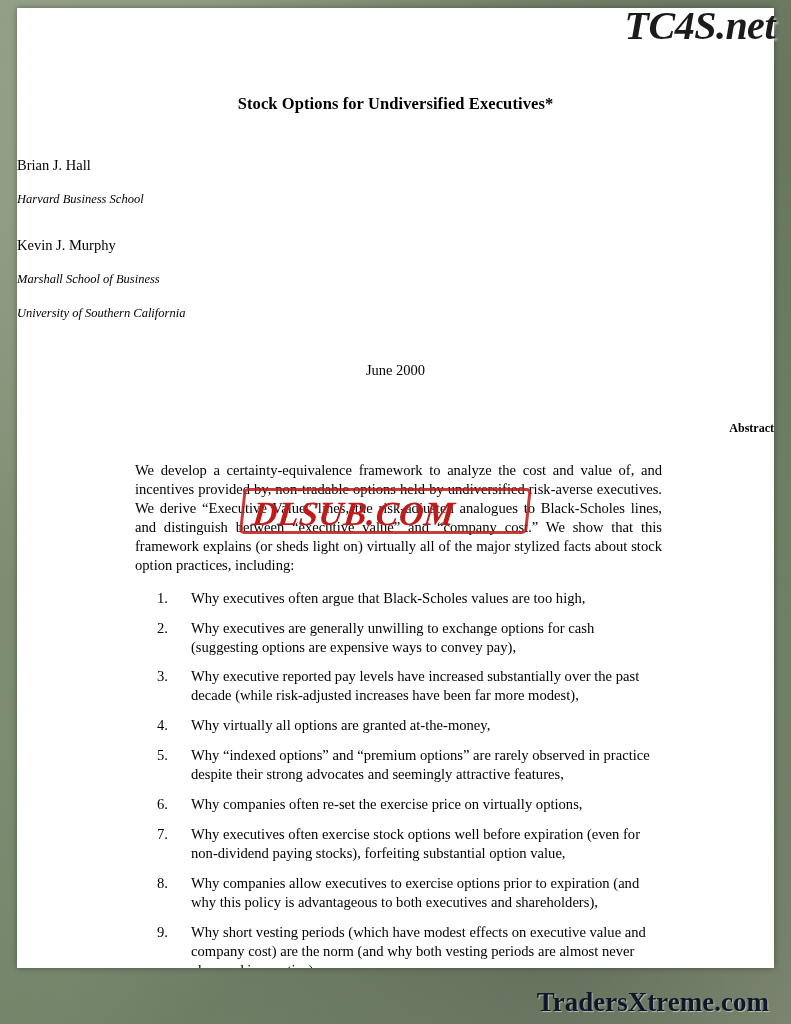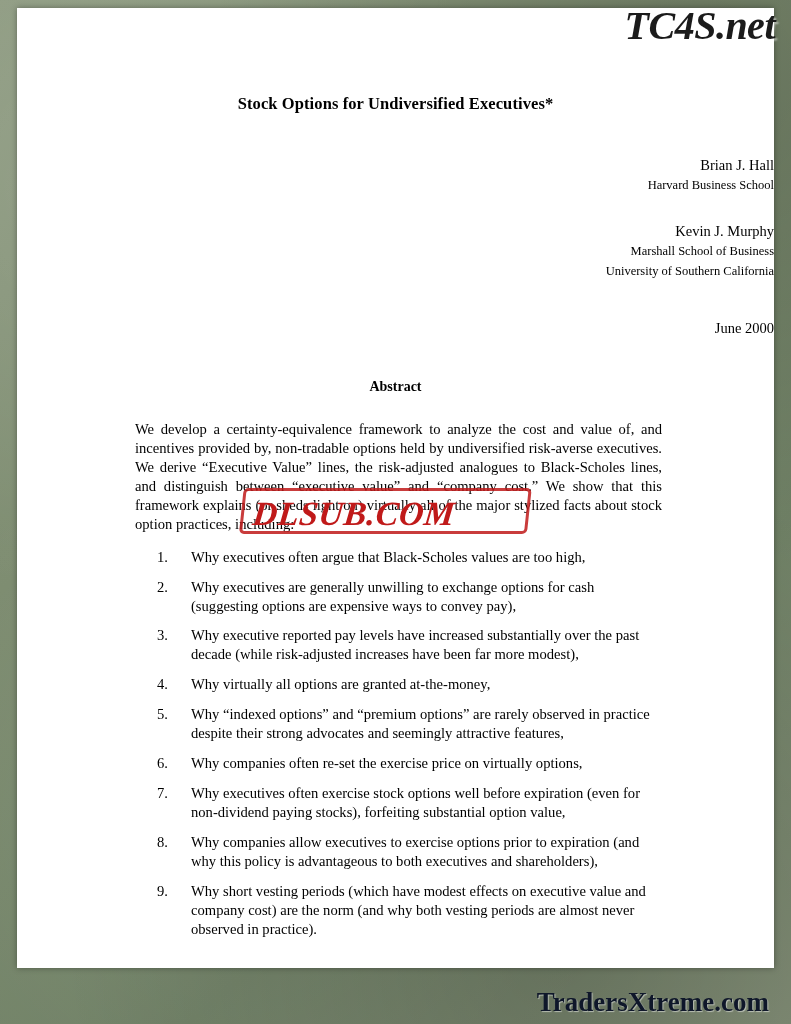--- a/index.html
+++ b/index.html
@@ -48,42 +48,43 @@
 
   .title {
     text-align: center;
     font-weight: bold;
     font-size: 16.5px;
     margin-top: 86px;
     letter-spacing: 0.1px;
   }
   .title .star { font-weight: bold; }
 
-  .author-block { text-align: right; }
+  .author-block { text-align: left; }
   .author-name {
     font-size: 14.5px;
     margin-top: 43px;
   }
   .author-aff {
     font-size: 12.5px;
+    font-style: italic;
     line-height: 1.22;
-    margin-top: 4px;
+    margin-top: 18px;
   }
   .author-block.second .author-name { margin-top: 30px; }
 
   .date {
-    text-align: right;
+    text-align: center;
     font-size: 14.5px;
     margin-top: 41px;
   }
 
   .abstract-head {
-    text-align: center;
-    font-weight: bold;
-    font-size: 14px;
+    text-align: right;
+    font-weight: bold;
+    font-size: 12px;
     margin-top: 42px;
   }
 
   .abstract-body {
     margin: 25px 112px 10px 118px;
     font-size: 14.6px;
     line-height: 1.30;
     text-align: justify;
   }
 

